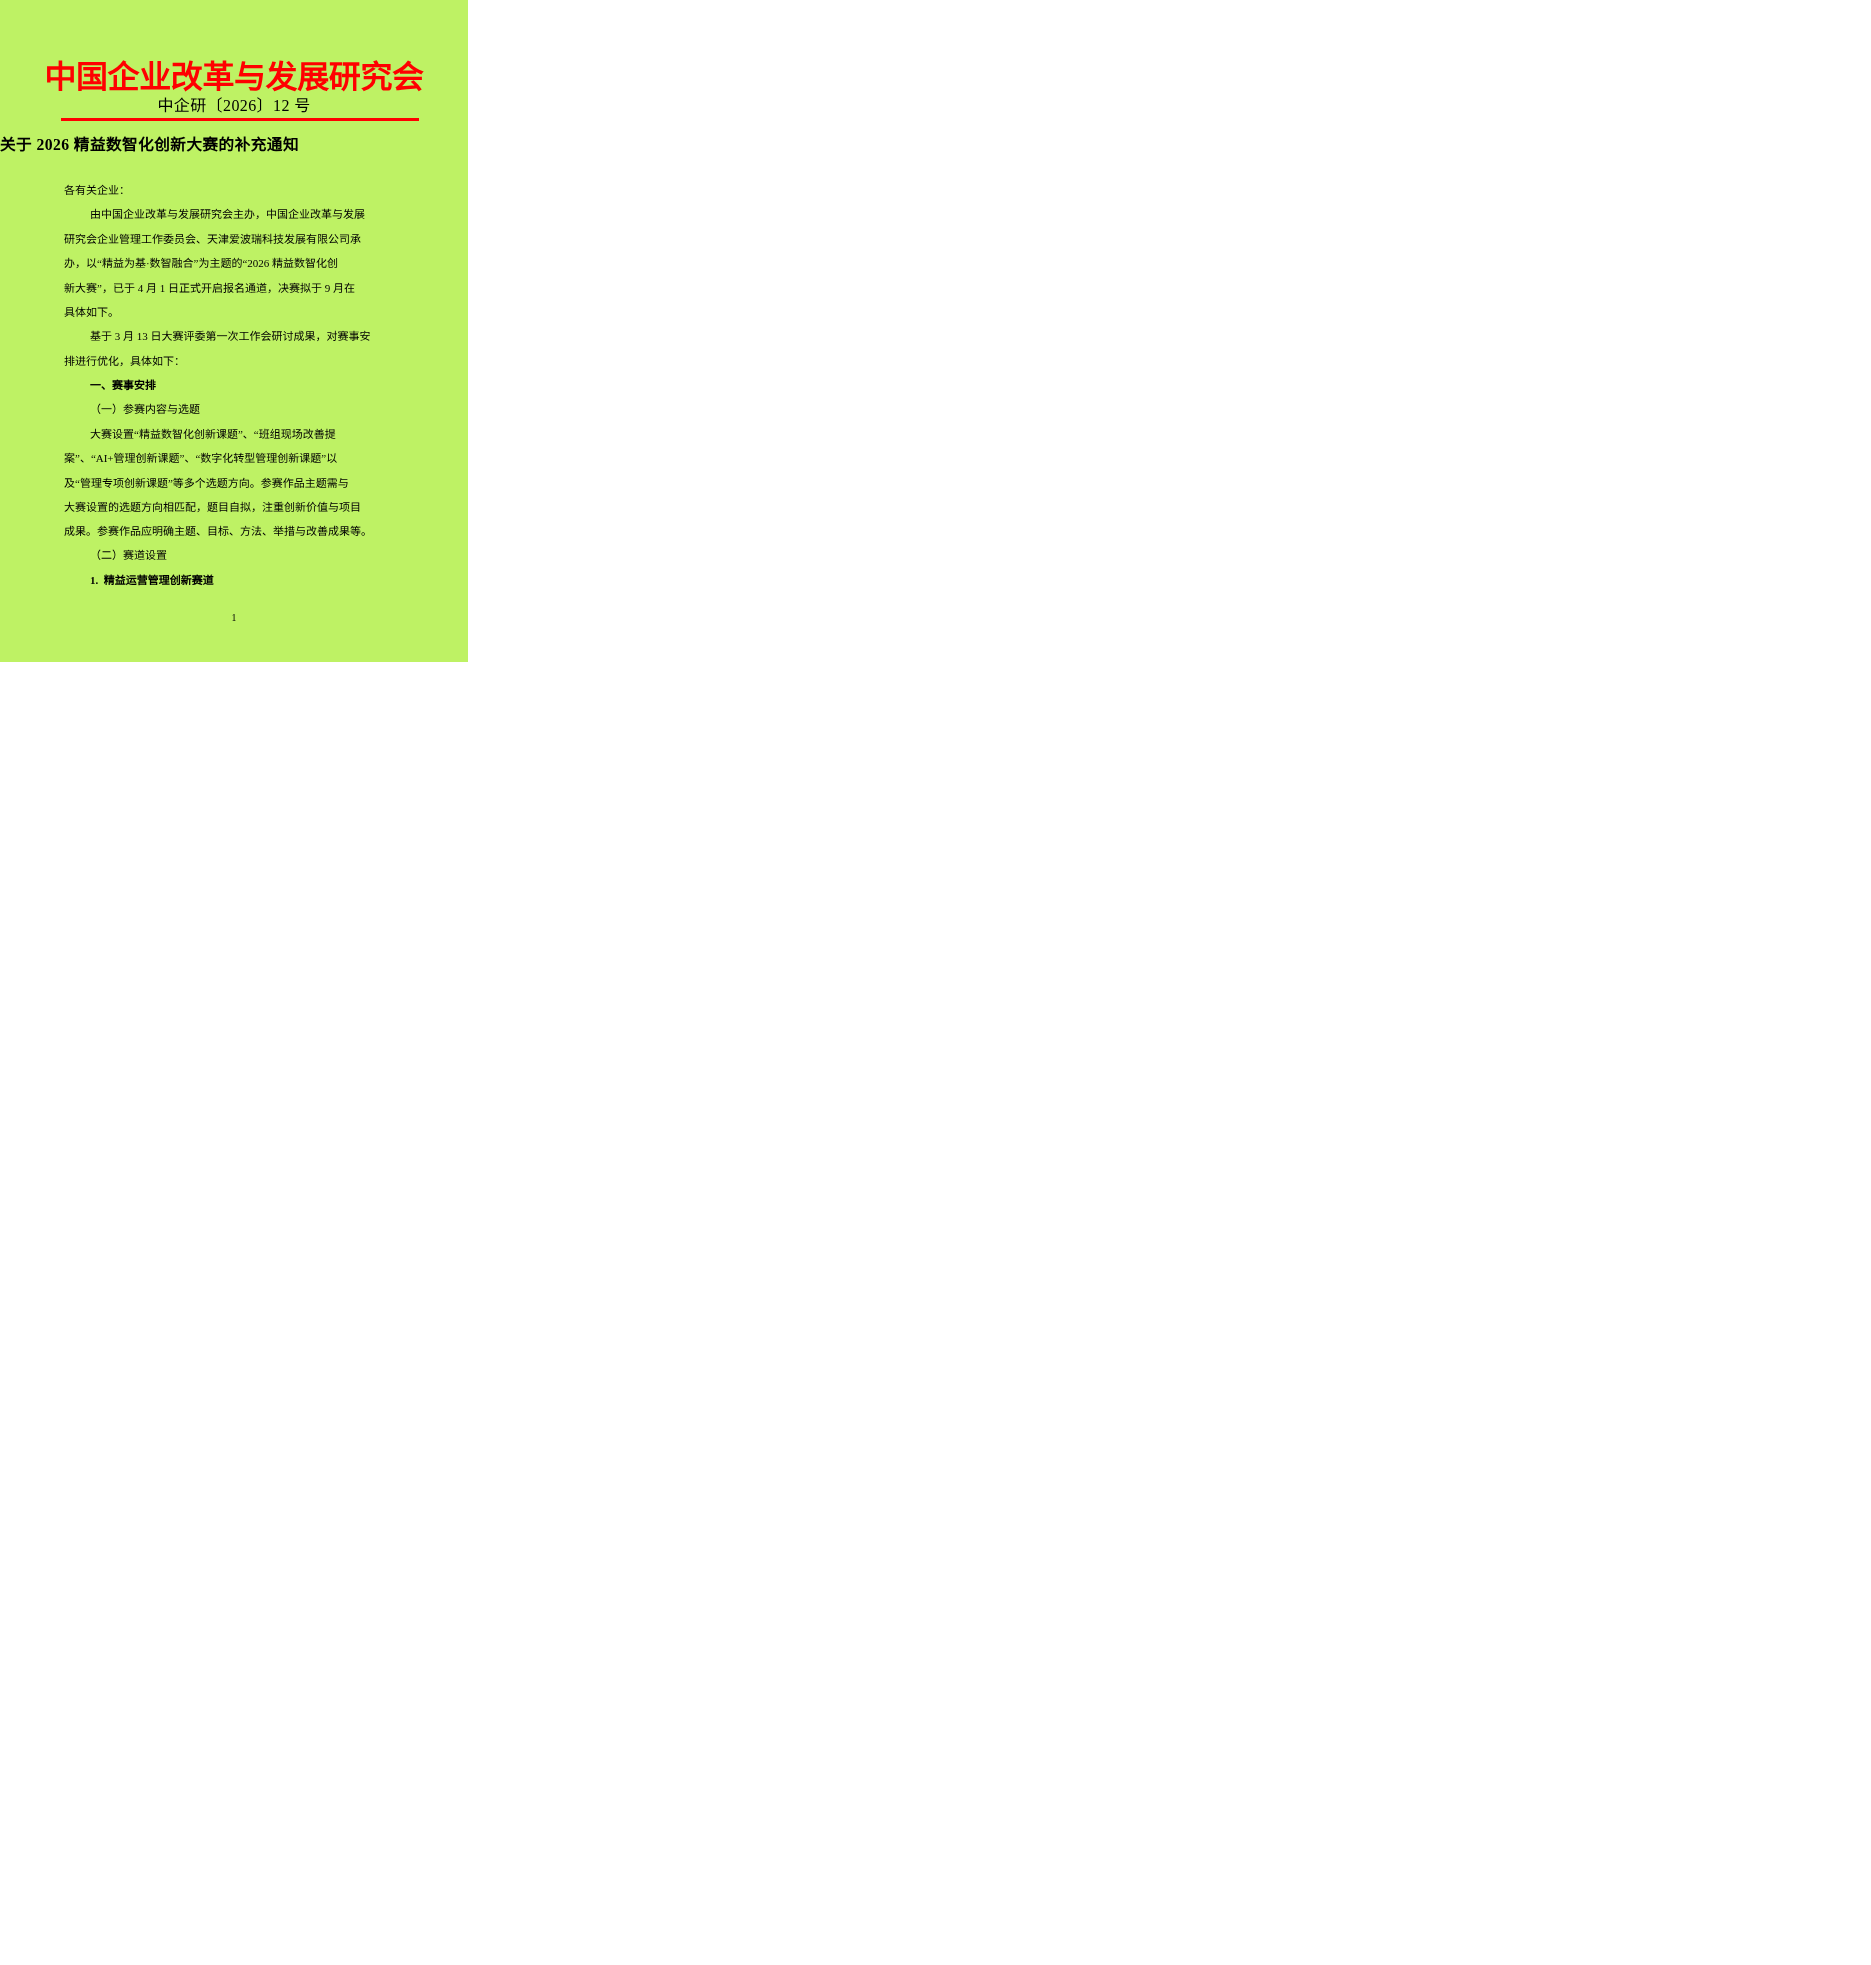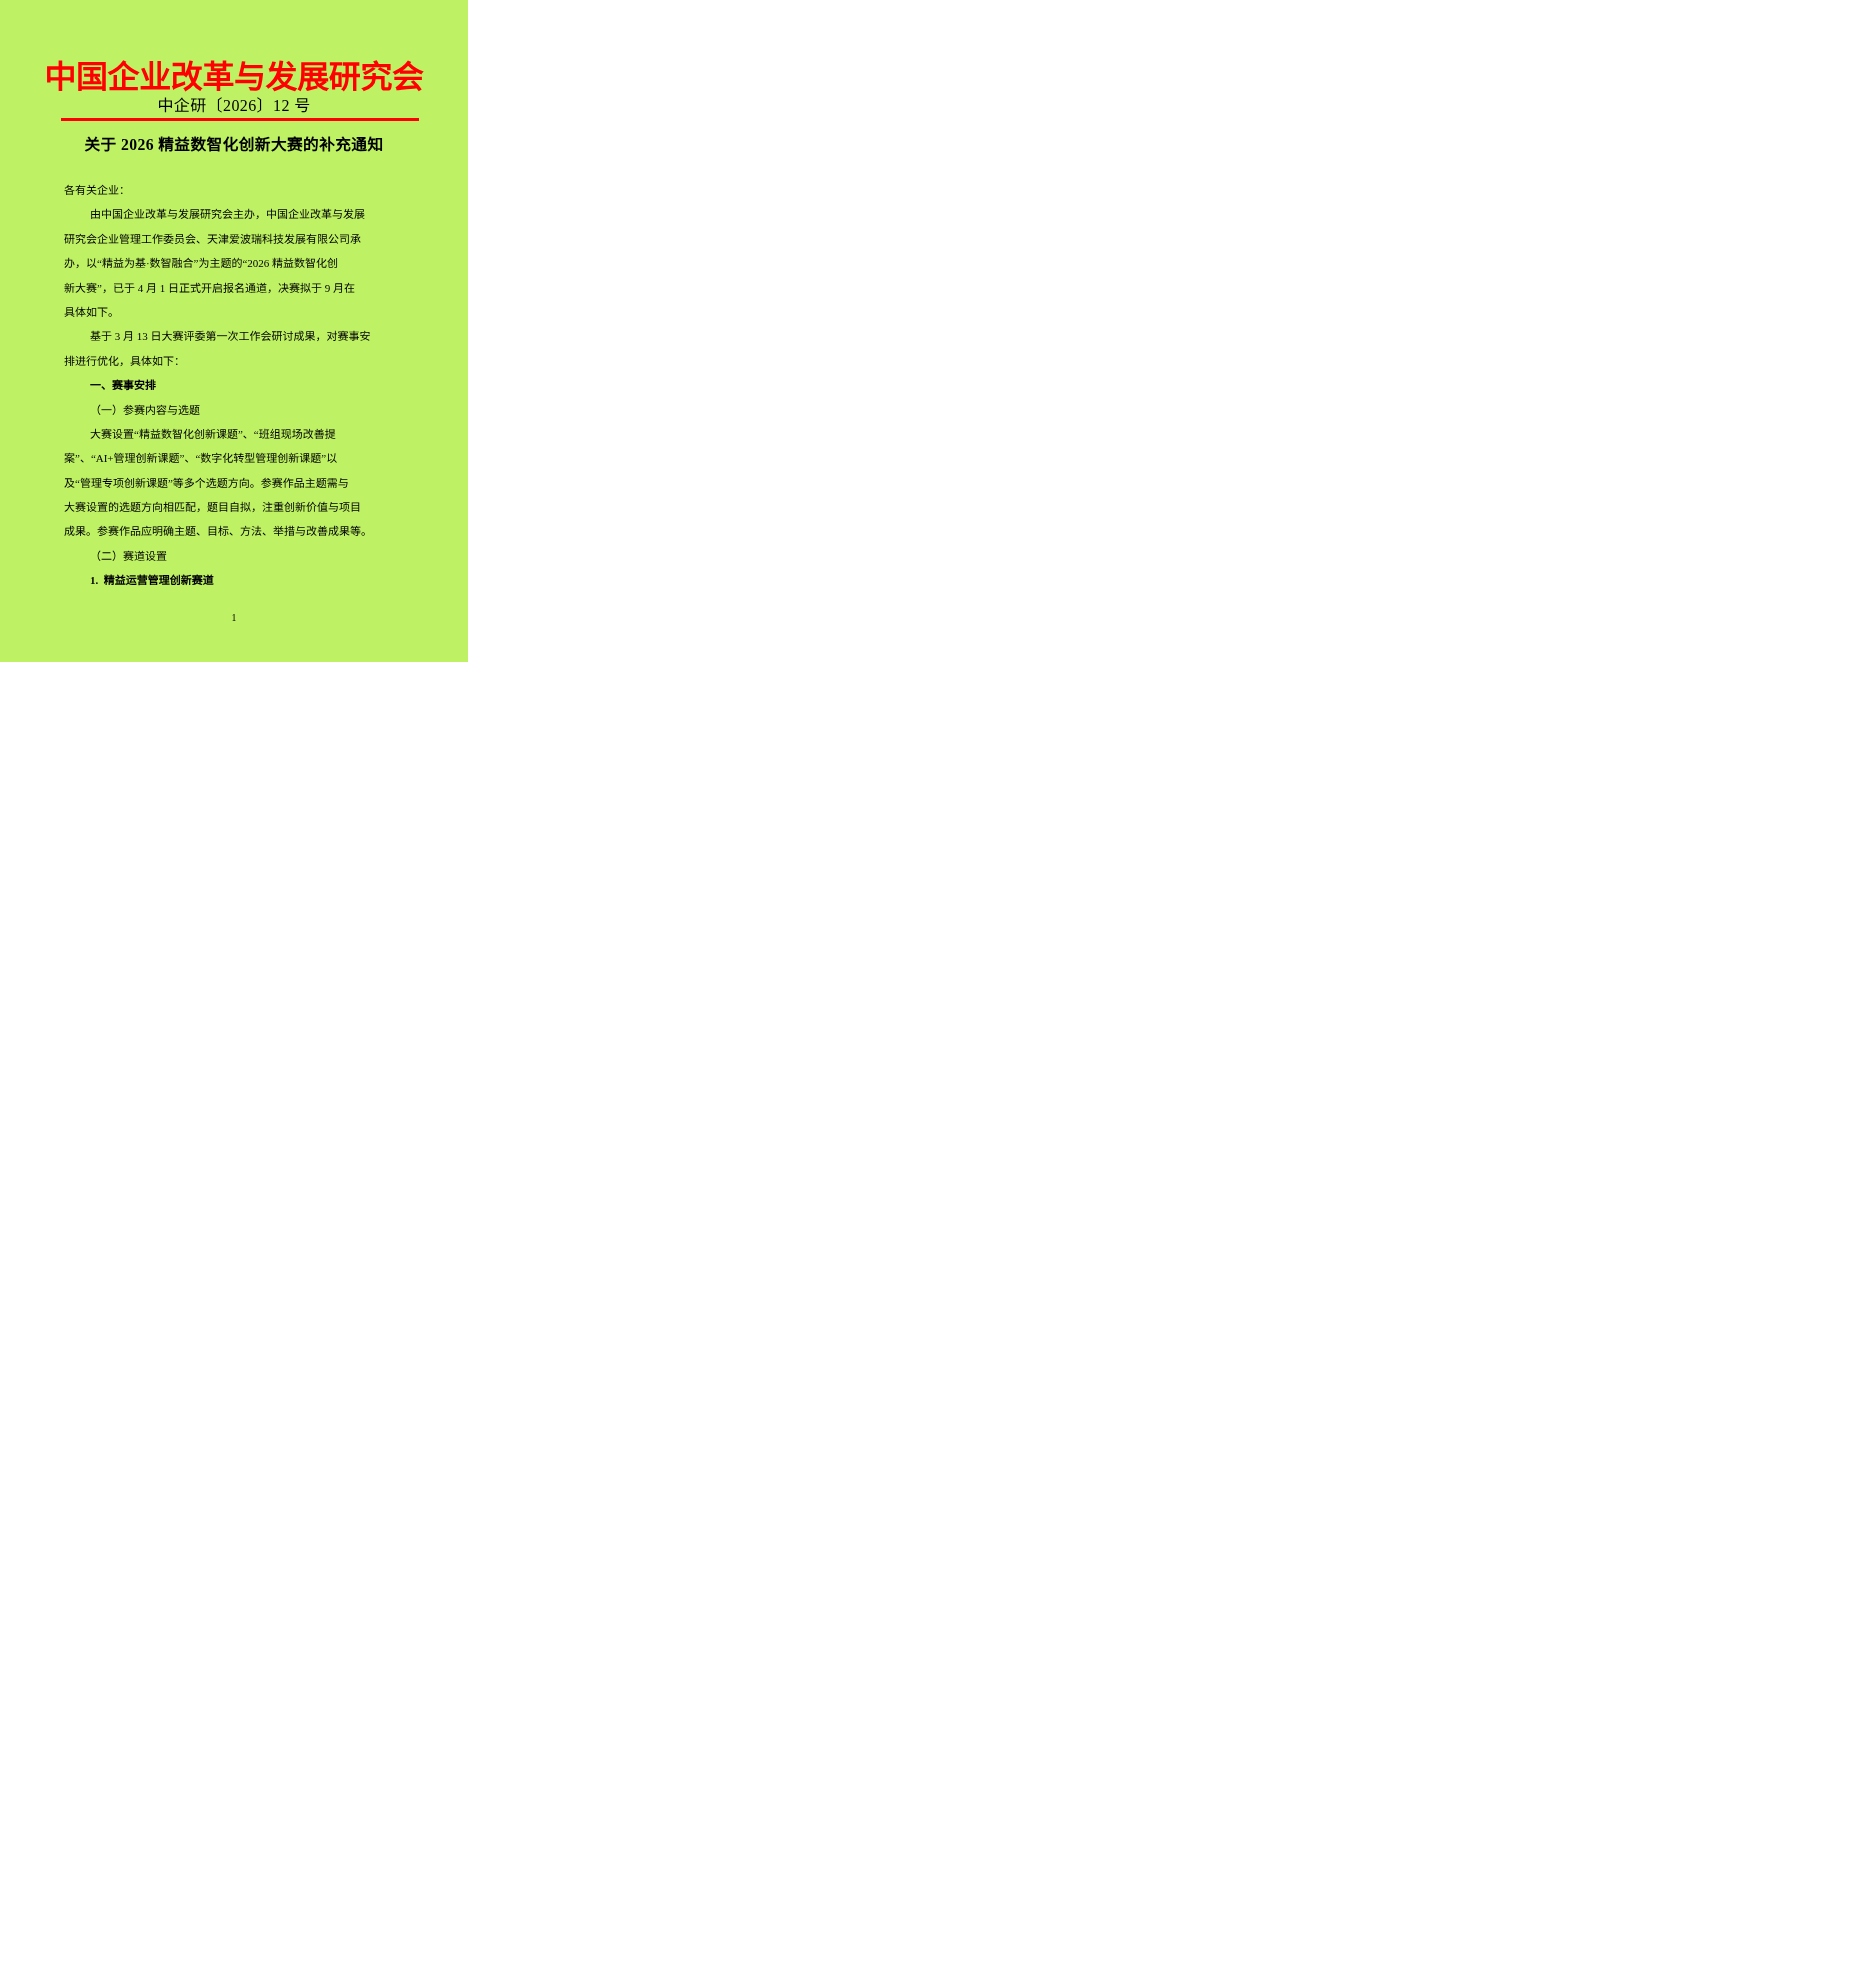--- a/index.html
+++ b/index.html
@@ -40,21 +40,20 @@
     position:absolute;
     top:118px; left:61px;
     width:358px; height:2.8px;
     background:#ff0000;
   }
   
   .title{
     position:absolute;
     top:135px; left:0; right:0;
     margin:0;
-    text-align:center;
     font-family:"Liberation Serif","DejaVu Serif",serif;
     font-weight:bold;
     font-size:15.7px;
     line-height:20.4px;
     letter-spacing:0.4px;
     color:#000000;
     white-space:pre;
   }
   
   .content{
@@ -71,21 +70,21 @@
   }
   .indent{ padding-left:26px; }
   .heiti{
     font-family:"Liberation Sans","DejaVu Sans",sans-serif;
   }
   .heading{
     font-family:Liberation Serif, serif;
     font-weight:bold;
   }
   .kaiti{
-    font-family:Liberation Serif, serif;
+    font-family:Liberation Mono, monospace;
   }
   
   .pagenum{
     position:absolute;
     top:612px; left:0; right:0;
     text-align:center;
     font-size:9.8px;
     line-height:11.8px;
     color:#000000;
   }

